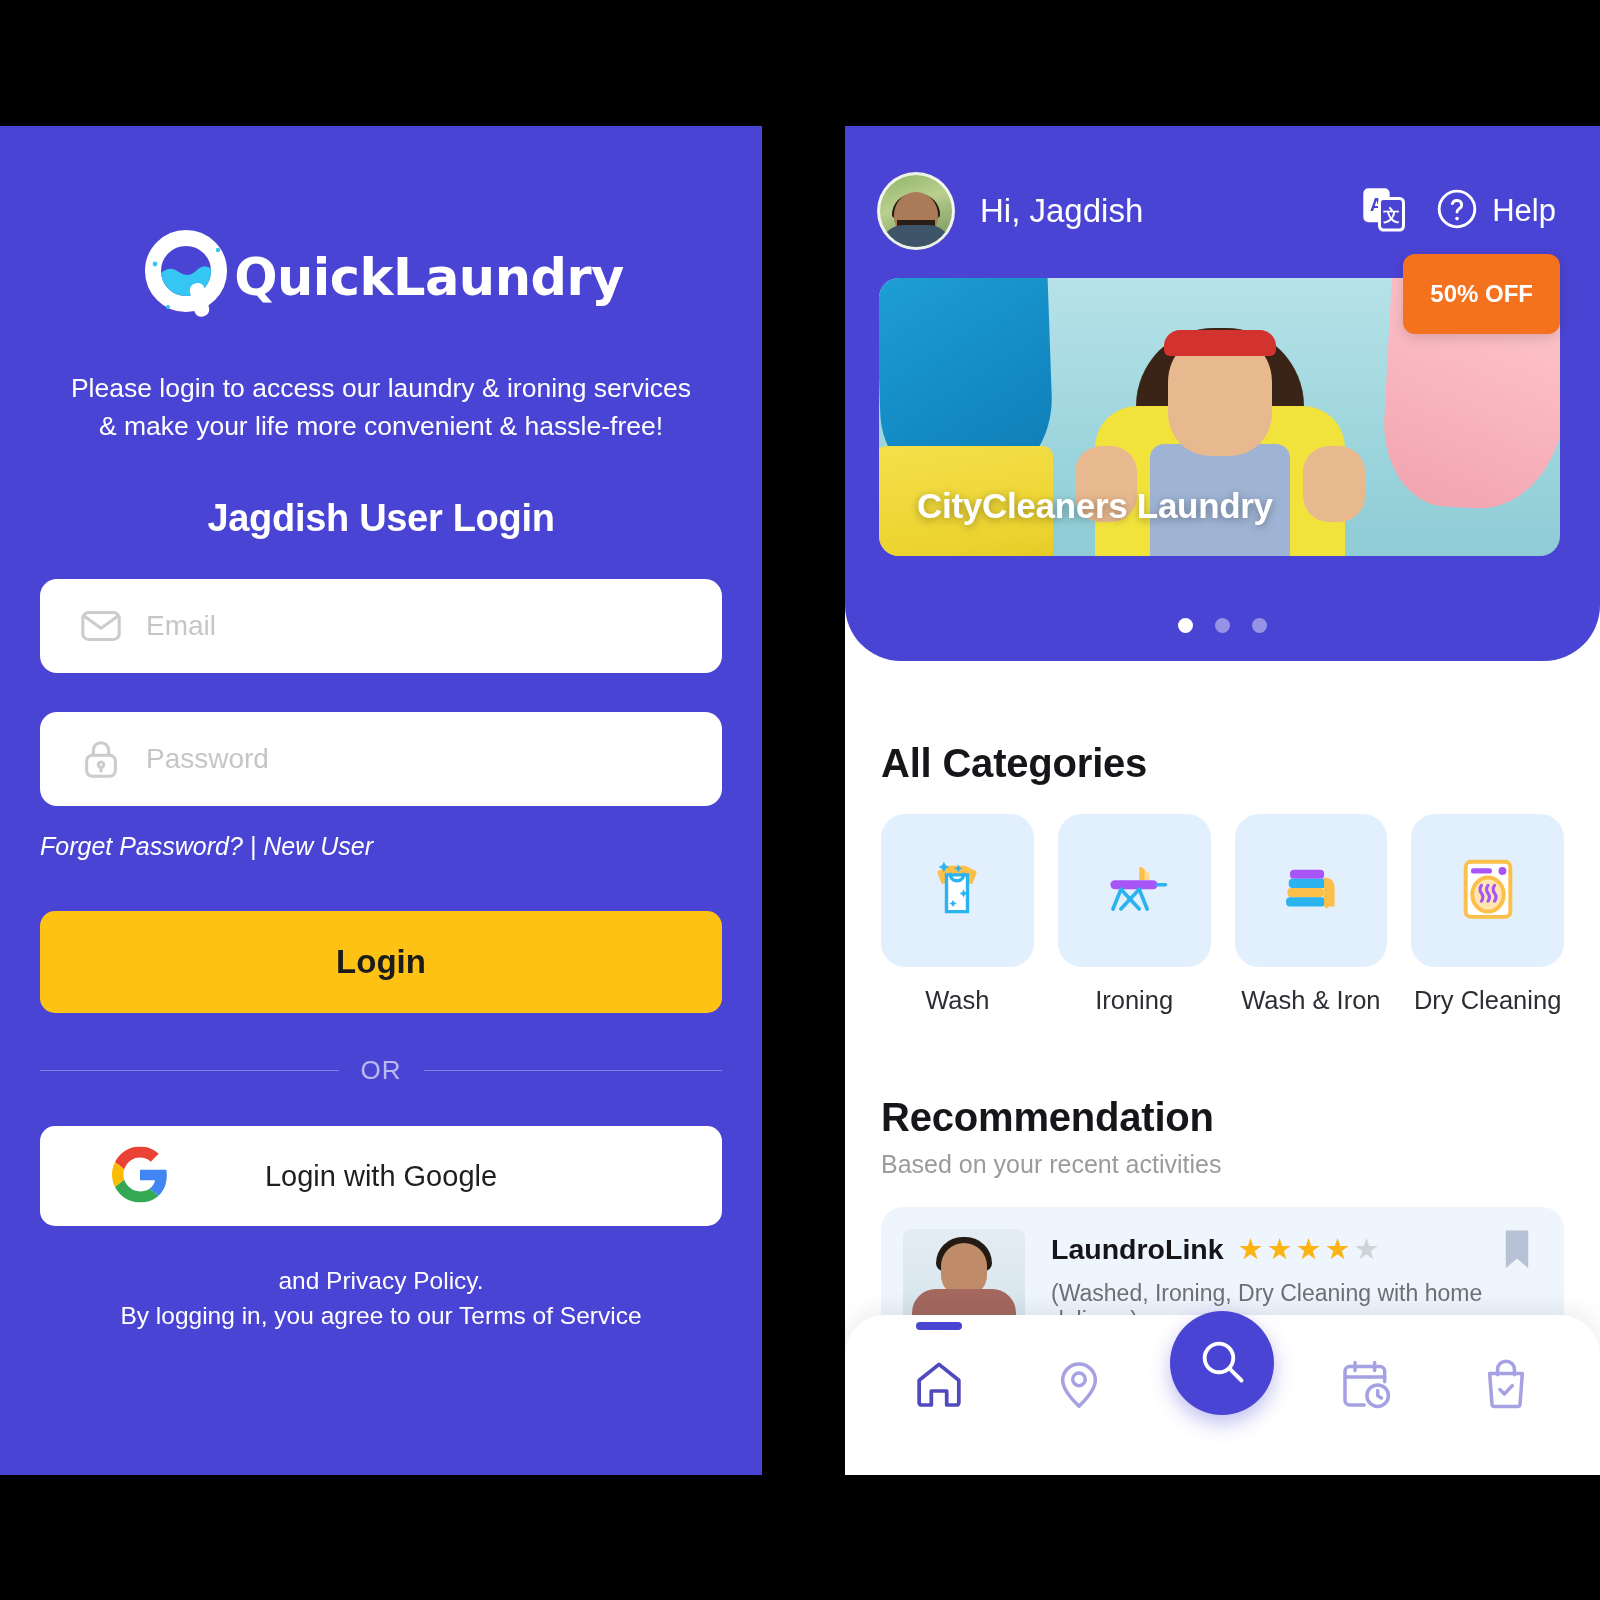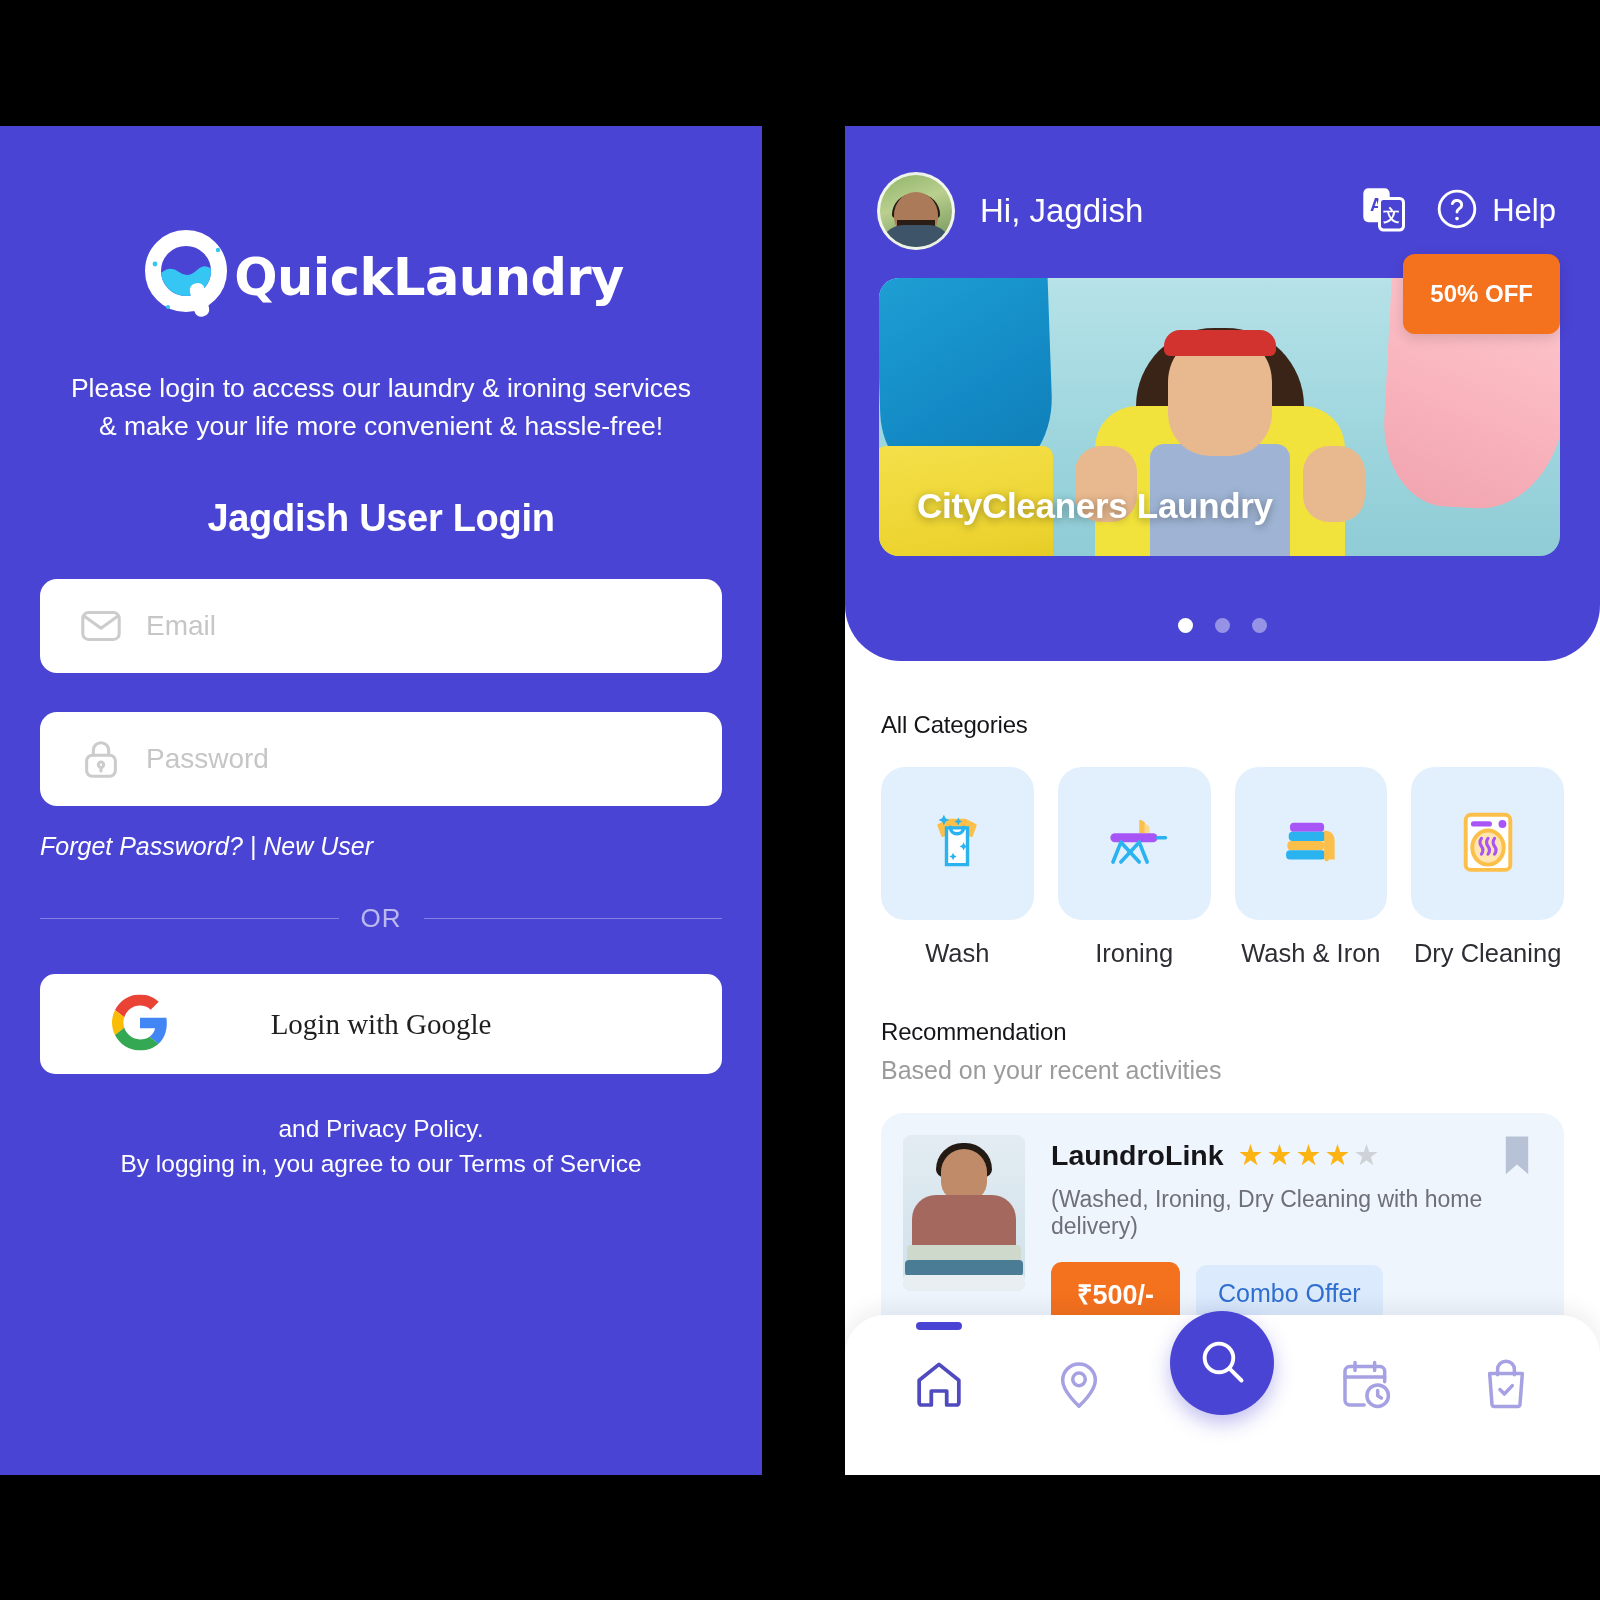--- a/index.html
+++ b/index.html
@@ -77,21 +77,21 @@
   .or-line { flex: 1; height: 1px; background: rgba(255,255,255,.32); }
   .or-text { color: rgba(255,255,255,.62); font-size: 26px; letter-spacing: 1px; }
 
   .btn-google {
     margin-top: 40px; width: 100%; height: 100px; background:#fff;
     border: 0; border-radius: 15px; position: relative;
     display: flex; align-items: center; justify-content: center;
     cursor: pointer;
   }
   .btn-google .g-icon { position: absolute; left: 72px; top: 50%; transform: translateY(-50%); }
-  .btn-google .g-label { font-size: 29px; color: #1f1f1f; font-family:Liberation Serif, serif; }
+  .btn-google .g-label { font-size: 29px; color: #1f1f1f; font-family:Liberation Sans, sans-serif; }
 
   .legal {
     margin-top: 38px; text-align: center; color: #ffffff;
     font-size: 24.5px; line-height: 1.42;
   }
 
   
   .home-panel {
     position: absolute; left: 845px; top: 126px;
     width: 755px; height: 1349px;
@@ -206,21 +206,21 @@
     position: absolute; left: 38px; bottom: 30px;
     color: #fff; font-size: 35px; font-weight: 700;
     text-shadow: 0 2px 8px rgba(0,0,0,.35);
     letter-spacing: -0.3px;
   }
   .dots { position: absolute; left: 0; right: 0; bottom: 28px; display: flex; justify-content: center; gap: 22px; }
   .dot { width: 15px; height: 15px; border-radius: 50%; background: rgba(255,255,255,.42); cursor: pointer; }
   .dot.on { background: #ffffff; }
 
   .home-body { padding: 0 36px; }
-  .h2 { margin-top: 50px; font-size: 24px; font-weight: 400; color: #16161a; letter-spacing:-0.2px;}
+  .h2 { margin-top: 80px; font-size: 40px; font-weight: 700; color: #16161a; letter-spacing:-0.2px;}
   .h2-sub { margin-top: 10px; font-size: 25px; color: #9b9b9b; }
 
   .cats { display: flex; gap: 24px; margin-top: 28px; }
   .cat { flex: 1; cursor: pointer; }
   .cat-tile {
     width: 100%; aspect-ratio: 1/1; background: #e2f0fd;
     border-radius: 24px; display: flex; align-items: center; justify-content: center;
   }
   .cat-label {
     margin-top: 19px; text-align: center; font-size: 25.5px; color: #2d2d33;
@@ -342,20 +342,21 @@
         </span>
         <input type="password" value="" placeholder="Password" style="">
       </div>
 
       <div class="helper-row">
         <span>Forget Password?</span>
         <span>|</span>
         <span>New User</span>
       </div>
 
+      <button class="btn-login">Login</button>
 
       <div class="or-row">
         <div class="or-line"></div>
         <div class="or-text">OR</div>
         <div class="or-line"></div>
       </div>
 
       <button class="btn-google">
         <span class="g-icon">
           <svg width="56" height="56" viewBox="0 0 48 48">

